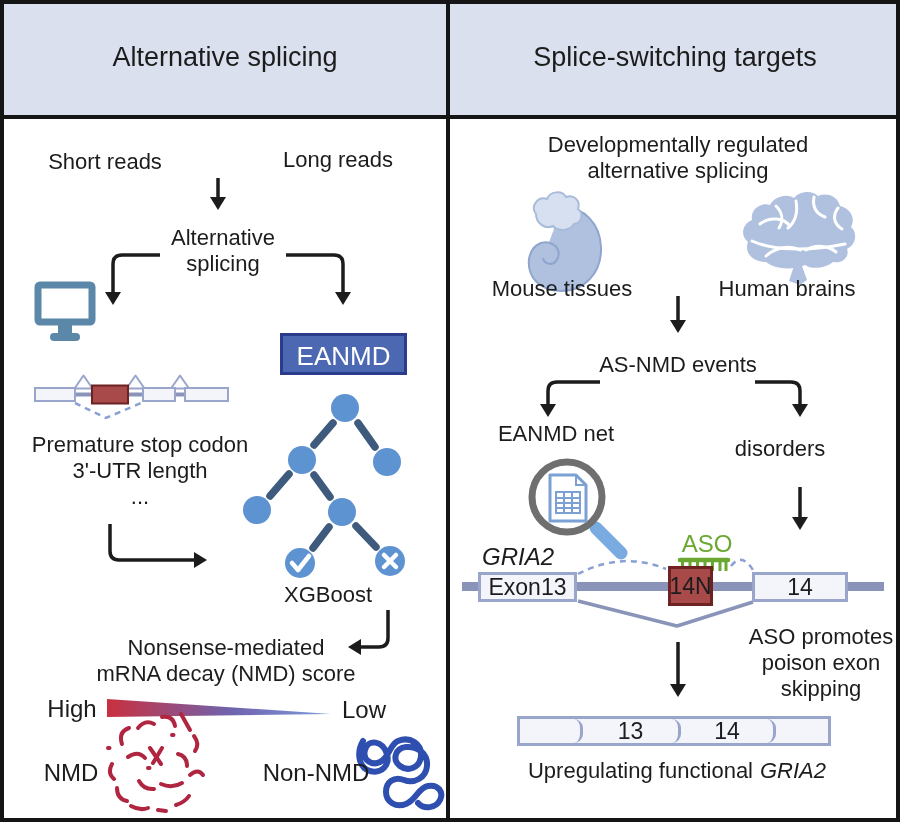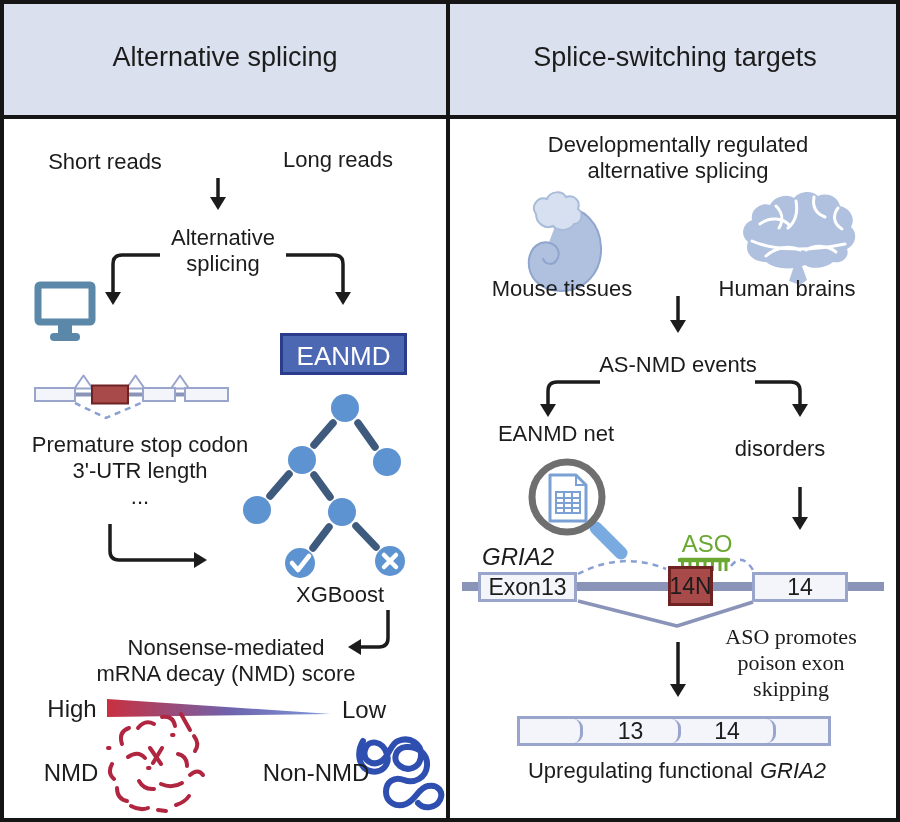--- a/index.html
+++ b/index.html
@@ -259,21 +259,21 @@
   <div class="lbl" style="left:223px; top:251px;">
     <div>Alternative</div>
     <div>splicing</div>
   </div>
   <div class="eanmd-box">
     <span>EANMD</span>
   </div>
   <div class="lbl" style="left:140px; top:445px;">Premature stop codon</div>
   <div class="lbl" style="left:140px; top:471px;">3'-UTR length</div>
   <div class="lbl" style="left:140px; top:497px;">...</div>
-  <div class="lbl" style="left:340px; top:595px;text-align:center;">XGBoost</div>
+  <div class="lbl" style="left:328px; top:595px;text-align:center;">XGBoost</div>
   <div class="lbl" style="left:226px; top:661px;">
     <div>Nonsense-mediated</div>
     <div>mRNA decay (NMD) score</div>
   </div>
   <div class="lbl sz24" style="left:72px; top:709px;">High</div>
   <div class="lbl sz24" style="left:364px; top:710px;">Low</div>
   <div class="lbl sz24" style="left:71px; top:773px;">NMD</div>
   <div class="lbl sz24" style="left:316px; top:773px;">Non-NMD</div>
 
   <div class="lbl" style="left:678px; top:158px;">
@@ -291,21 +291,21 @@
   <div class="lbl sz24 green" style="left:707px; top:544px;">ASO</div>
   <div class="exon" style="left:478px; top:572px; width:99px; height:30px;">
     <span>Exon13</span>
   </div>
   <div class="exon poison" style="left:668px; top:566px; width:45px; height:40px;">
     <span>14N</span>
   </div>
   <div class="exon" style="left:752px; top:572px; width:96px; height:30px;">
     <span>14</span>
   </div>
-  <div class="lbl" style="left:791px; top:663px;font-family:Liberation Serif, serif;">
+  <div class="lbl" style="left:821px; top:663px;">
     <div>ASO promotes</div>
     <div>poison exon</div>
     <div>skipping</div>
   </div>
   <div class="mrna">
     <div class="cell" style="width:60px;"></div>
     <div class="cell" style="width:95px;">
       <span>13</span>
     </div>
     <div class="cell" style="width:92px;">

